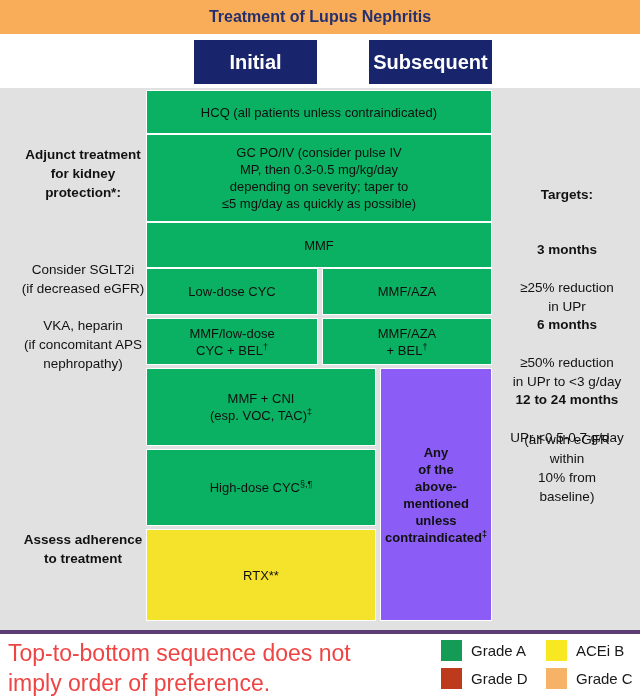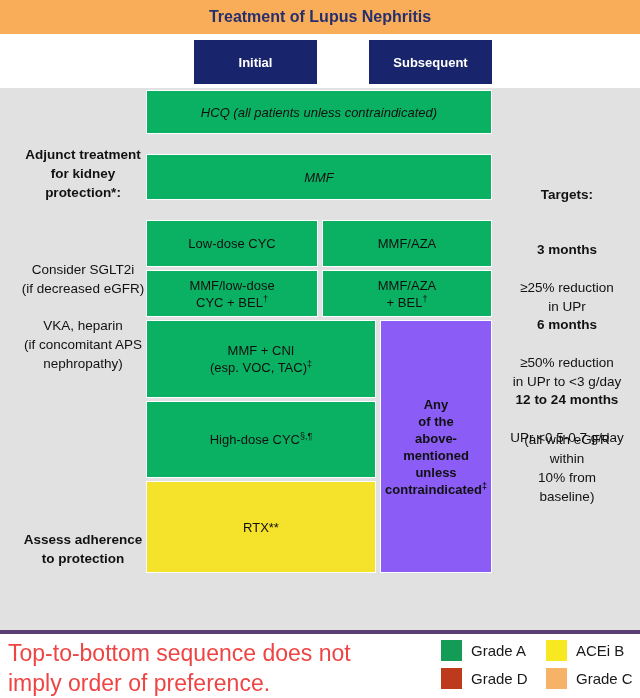--- a/index.html
+++ b/index.html
@@ -7,28 +7,28 @@
   .page { position:relative; width:640px; height:698px; background:#ffffff; overflow:hidden; }
 
   .title-bar { position:absolute; top:0; left:0; width:640px; height:34px;
     display:flex; align-items:center; justify-content:center; }
   .title-text { font-size:16px; font-weight:bold; color:#252F6E; }
 
   .chart-bg { position:absolute; top:88px; left:0; width:640px; height:542px; background:#E2E1E1; }
 
   .colheads { position:absolute; top:40px; left:146px; width:346px; display:flex; gap:4px; }
   .colhead { flex:1; height:44px; display:flex; align-items:center; justify-content:center;
-    color:#ffffff; font-weight:bold; font-size:13px;margin-left:48px; }
+    color:#ffffff; font-weight:bold; font-size:20px;margin-left:48px; }
 
   .grid { position:absolute; top:90px; left:146px; width:346px; }
   .row { display:flex; gap:4px; margin-bottom:3px; }
   .box { display:flex; align-items:center; justify-content:center; text-align:center;
     border:1px solid #ffffff; color:#101010; font-size:13px; line-height:17px; padding:2px 6px; }
   .box span { white-space:pre-line; }
-  .full { width:346px; margin-bottom:20px;font-style:italic; }
+  .full { width:346px; margin-bottom:0; }
   .r1 { height:44px; } .r2 { height:88px; } .r3 { height:46px; }
   .c4 { height:47px; } .cL { width:172px; } .cR { width:170px; }
   .lower { display:flex; gap:4px; }
   .stack { display:flex; flex-direction:column; width:230px; }
   .r6 { height:78px; margin-bottom:3px; } .r7 { height:77px; margin-bottom:3px; } .r8 { height:92px; }
   .anybox { width:112px; height:253px; font-weight:bold; font-size:13px; }
   sup { font-size:9px; line-height:0; vertical-align:super; }
 
   .lp, .rp { position:absolute; width:146px; text-align:center; color:#121212;
     font-size:13.5px; line-height:19px; white-space:pre-line; }
@@ -69,21 +69,21 @@
 
   <div class="lp bold lp-adj">Adjunct treatment
 for kidney
 protection*:</div>
   <div class="lp lp-sglt">Consider SGLT2i
 (if decreased eGFR)</div>
   <div class="lp lp-vka">VKA, heparin
 (if concomitant APS
 nephropathy)</div>
   <div class="lp bold lp-assess">Assess adherence
-to protection</div>
+to treatment</div>
 
   <div class="rp bold rp-targets">Targets:</div>
   <div class="rp rp-t3">
     <div class="bold">3 months</div>
     <div>≥25% reduction
 in UPr</div>
   </div>
   <div class="rp rp-t6">
     <div class="bold">6 months</div>
     <div>≥50% reduction
@@ -94,20 +94,26 @@
     <div>UPr &lt;0.5-0.7 g/day</div>
   </div>
   <div class="rp rp-egfr">(all with eGFR
 within
 10% from
 baseline)</div>
 
   <div class="grid">
     <div class="box full r1" style="background-color: rgb(11, 177, 99);">
       <span>HCQ (all patients unless contraindicated)</span>
+    </div>
+    <div class="box full r2" style="background-color: rgb(11, 177, 99);">
+      <span>GC PO/IV (consider pulse IV
+MP, then 0.3-0.5 mg/kg/day
+depending on severity; taper to
+≤5 mg/day as quickly as possible)</span>
     </div>
     <div class="box full r3" style="background-color: rgb(11, 177, 99);">
       <span>MMF</span>
     </div>
     <div class="row">
       <div class="box cL c4" style="background-color: rgb(11, 177, 99);">
         <span>Low-dose CYC</span>
       </div>
       <div class="box cR c4" style="background-color: rgb(11, 177, 99);">
         <span>MMF/AZA</span>

